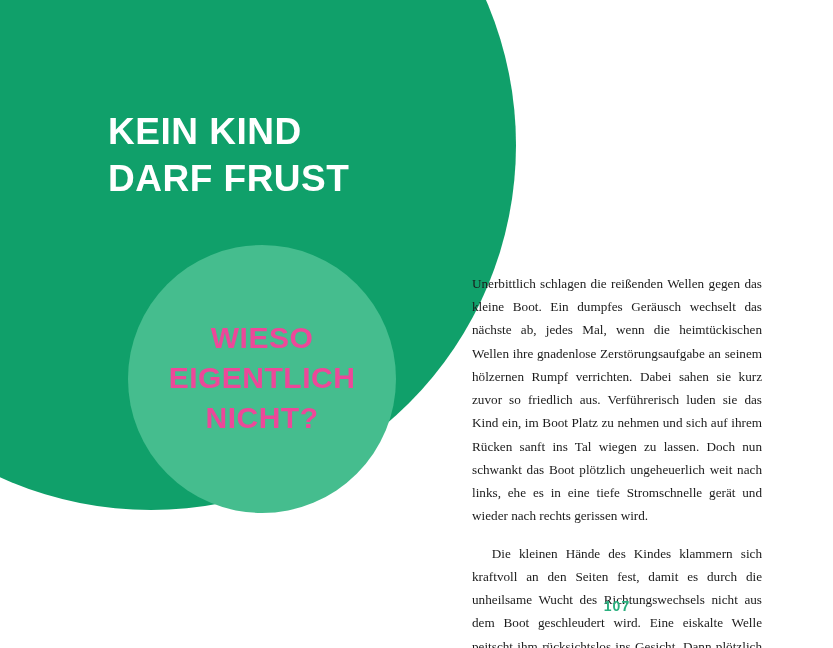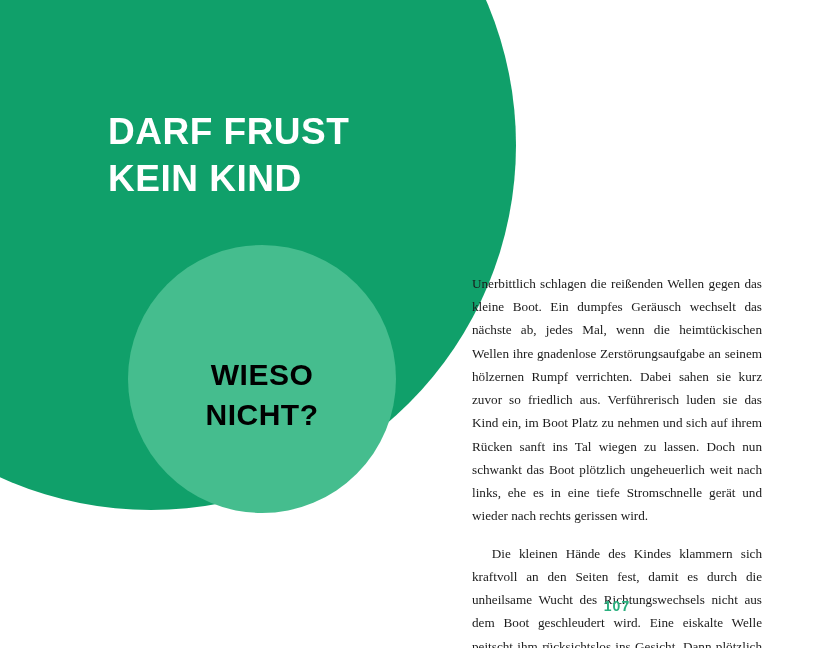--- a/index.html
+++ b/index.html
@@ -51,28 +51,27 @@
   }
   .headline .line {
     display: block;
     white-space: nowrap;
   }
   .subhead {
     position: absolute;
     left: 130px;
     top: 318px;
     width: 264px;
-    color: #000000;
+    color: #ec4899;
     font-size: 30px;
     line-height: 1.33;
     font-weight: bold;
     letter-spacing: 0.5px;
     text-align: center;
     text-transform: uppercase;
-    margin-top: 37px;
   }
   .subhead .line {
     display: block;
     white-space: nowrap;
   }
   .body-col {
     position: absolute;
     left: 458px;
     top: 258px;
     width: 318px;
@@ -102,26 +101,27 @@
 </style>
 </head>
 <body>
 
 <div class="page">
 
   <div class="circle-main"></div>
   <div class="circle-sub"></div>
 
   <div class="headline">
+    <span class="line">Kein Kind</span>
     <span class="line">darf Frust</span>
-    <span class="line">Kein Kind</span>
   </div>
 
   <div class="subhead">
     <span class="line">Wieso</span>
+    <span class="line">eigentlich</span>
     <span class="line">nicht?</span>
   </div>
 
   <div class="body-col">
     <p>Unerbittlich schlagen die reißenden Wellen gegen das kleine Boot. Ein dumpfes Geräusch wechselt das nächste ab, jedes Mal, wenn die heimtückischen Wellen ihre gnadenlose Zerstörungsaufgabe an seinem hölzernen Rumpf verrichten. Dabei sahen sie kurz zuvor so friedlich aus. Verführerisch luden sie das Kind ein, im Boot Platz zu nehmen und sich auf ihrem Rücken sanft ins Tal wiegen zu lassen. Doch nun schwankt das Boot plötzlich ungeheuerlich weit nach links, ehe es in eine tiefe Stromschnelle gerät und wieder nach rechts gerissen wird.</p>
     <p>Die kleinen Hände des Kindes klammern sich kraftvoll an den Seiten fest, damit es durch die unheilsame Wucht des Richtungswechsels nicht aus dem Boot geschleudert wird. Eine eiskalte Welle peitscht ihm rücksichtslos ins Gesicht. Dann plötzlich Stille. Das Boot hat die enge Schneise kurz vor dem Tal passiert und die wütenden Wellen spritzen dem nun unverhofft glücklichen Fahrgast ihre letzten Wassertropfen zum Abschied hinterher. Geschafft!</p>
 
   </div>
 
   <div class="page-number">107</div>

